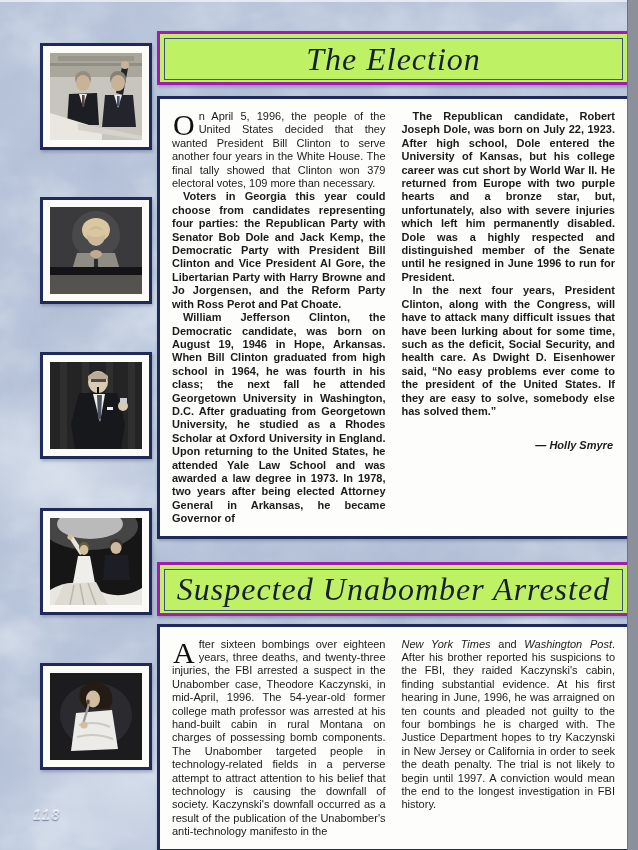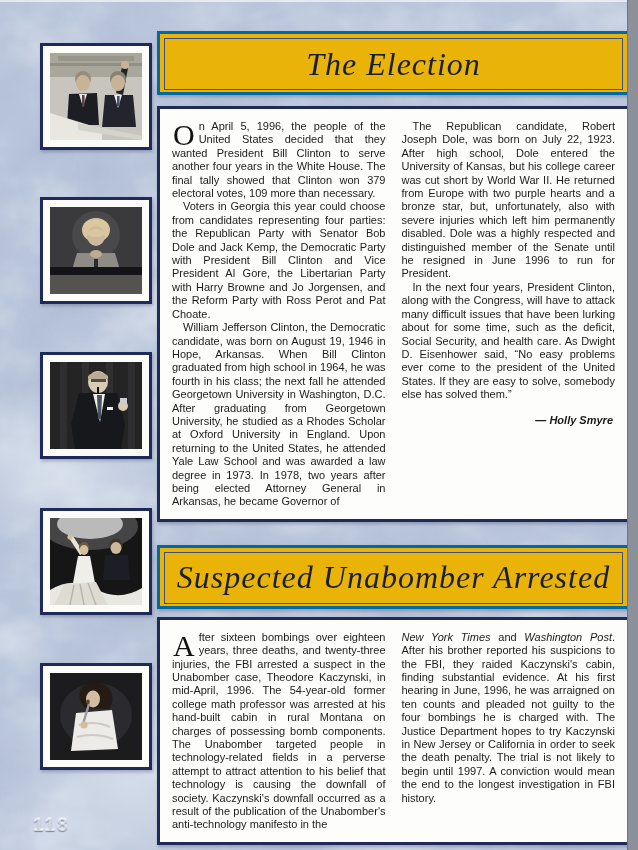--- a/index.html
+++ b/index.html
@@ -19,42 +19,43 @@
   }
   .scan-strip {
     position:absolute; top:0; right:0; width:10px; height:100%;
     background:#8b909a; border-left:1px solid #6f737d; z-index:5;
   }
   .scan-top {
     position:absolute; top:0; left:0; right:10px; height:2px;
     background:rgba(240,243,248,.8); z-index:5;
   }
   .page-number {
-    position:absolute; left:33px; bottom:14px; z-index:4;
-    font-size:19px; font-weight:bold; letter-spacing:2px;
+    position:absolute; left:33px; bottom:27px; z-index:4;
+    font-size:14px; font-weight:bold; letter-spacing:2px;
     color:rgba(255,255,255,.62);
     text-shadow:0 1px 1px rgba(110,128,158,.9), 0 -1px 1px rgba(255,255,255,.5);
+    font-style:italic;
   }
 
   
   .photo-frame {
     position:absolute; left:40px; width:112px; height:107px; z-index:3;
     box-sizing:border-box; background:#fbfbf8;
     border:3px solid #1f2a5a; padding:7px;
     box-shadow:1px 2px 3px rgba(60,75,110,.35);
   }
   .photo-frame svg { display:block; }
   .pf1 { top:43px; } .pf2 { top:197px; } .pf3 { top:352px; }
   .pf4 { top:508px; } .pf5 { top:663px; }
 
   
   .main-col { position:absolute; left:157px; top:31px; width:473px; z-index:3; }
   .banner {
-    box-sizing:border-box; height:64px; padding:4px;
-    background:#eab308; border:3px solid #0369a1;
+    box-sizing:border-box; height:54px; padding:4px;
+    background:#bef264; border:3px solid #a21caf;
     box-shadow:1px 2px 3px rgba(60,75,110,.35);
   }
   .banner-inner {
     height:100%; border:1px solid #42507e;
     display:flex; align-items:center; justify-content:center;
   }
   .banner-title {
     font-family:"Liberation Serif", serif; font-style:italic;
     font-size:32px; color:#191f33; letter-spacing:1px; white-space:nowrap;
   }
@@ -68,26 +69,26 @@
   }
   .article.a1 { min-height:398px; margin-bottom:23px; }
   .article.a2 { min-height:206px; }
   .cols { display:flex; gap:16px; }
   .col {
     flex:1; min-width:0;
     font-size:11px; line-height:13.4px; color:#1b1b1b;
     text-align:justify;
   }
   .col p { margin:0; }
-  p.ind { text-indent:11px; }
+  p.ind { text-indent:11px;font-weight:bold; }
   .dropcap {
     float:left; font-family:"Liberation Serif", serif;
     font-size:30px; line-height:23px; padding:3px 4px 0 1px; color:#101010;
   }
-  .byline { text-align:right; font-weight:bold; font-style:italic; margin-top:12px; padding-right:2px; }
+  .byline { text-align:right; font-weight:bold; font-style:italic; margin-top:21px; padding-right:2px; }
   .ital { font-style:italic;margin-top:29px; }
 </style>
 </head>
 <body>
 
 <div class="page">
 
   <svg class="marble-svg" width="638" height="850" aria-hidden="true">
     <defs>
       <filter id="marbleLight" x="-5%" y="-5%" width="110%" height="110%">

